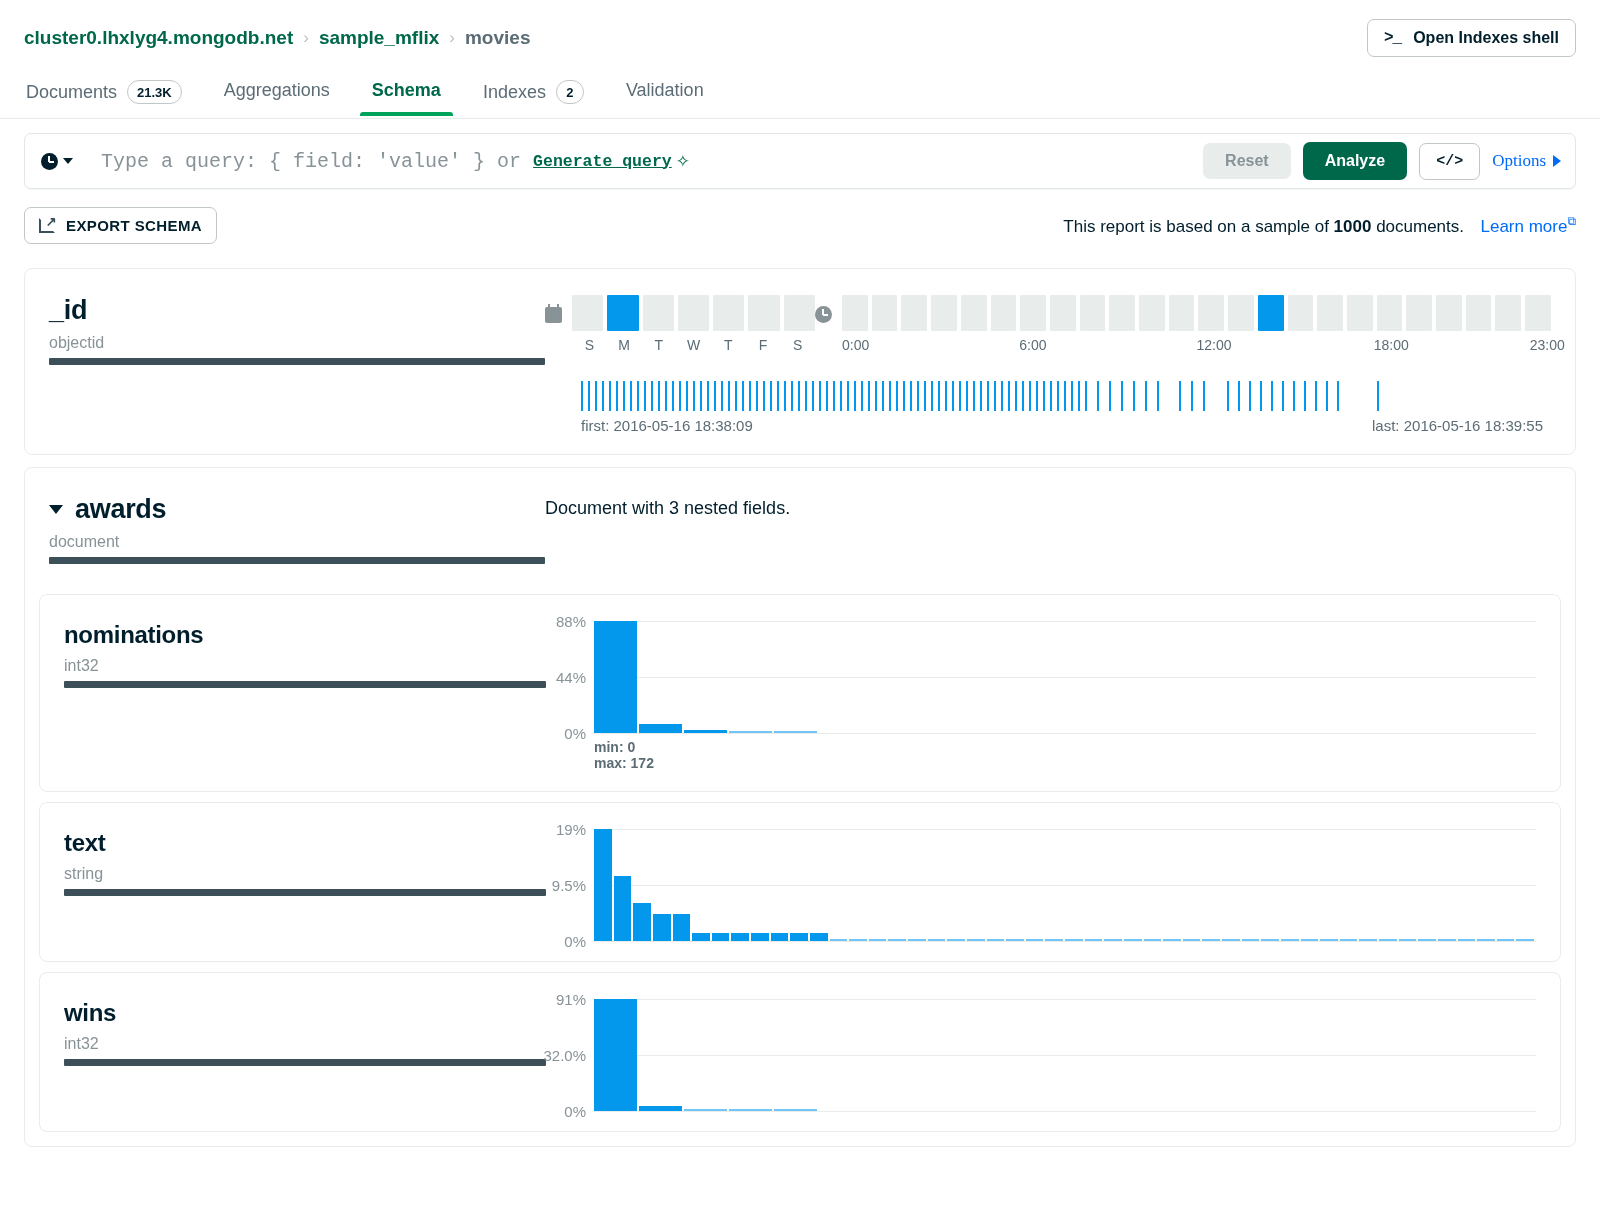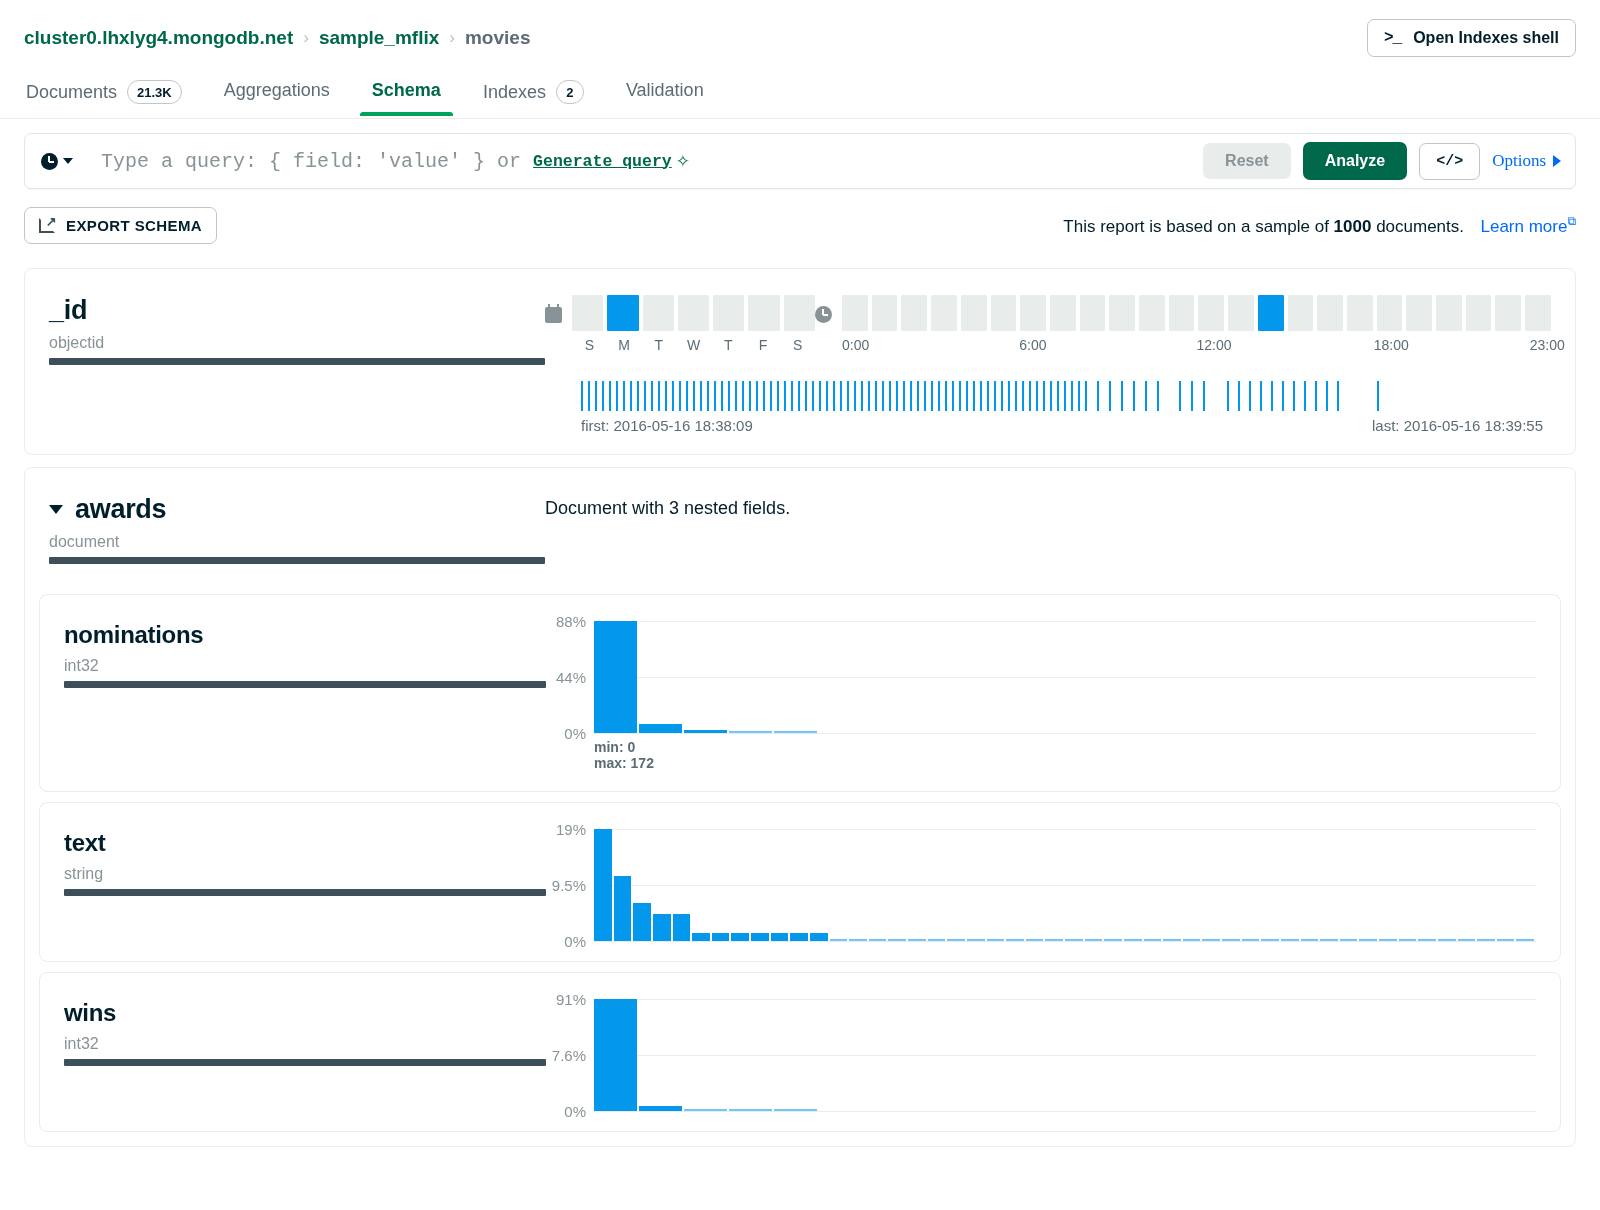--- a/index.html
+++ b/index.html
@@ -554,21 +554,21 @@
         <div class="field-name" style="font-size:24px">wins</div>
         <div class="field-type">int32</div>
         <div class="type-bar"></div>
       </div>
       <div class="field-viz">
         <div class="hist-wrap">
           <div class="hist-area">
               <div class="gridline" style="top: 100%;"></div>
               <div class="ytick" style="top: 100%;">0%</div>
               <div class="gridline" style="top: 50%;"></div>
-              <div class="ytick" style="top: 50%;">7.6%</div>
+              <div class="ytick" style="top: 50%;">32.0%</div>
               <div class="gridline" style="top: 0%;"></div>
               <div class="ytick" style="top: 0%;">91%</div>
               <div class="bars">
                 <div class="bar" style="width: 43px; height: 100%;"></div>
                 <div class="bar" style="width: 43px; height: 4.3956%;"></div>
                 <div class="bar" style="width: 43px; height: 1.6%; background: rgb(113, 198, 245);"></div>
                 <div class="bar" style="width: 43px; height: 1.6%; background: rgb(113, 198, 245);"></div>
                 <div class="bar" style="width: 43px; height: 1.6%; background: rgb(113, 198, 245);"></div>
               </div>
             </div>

